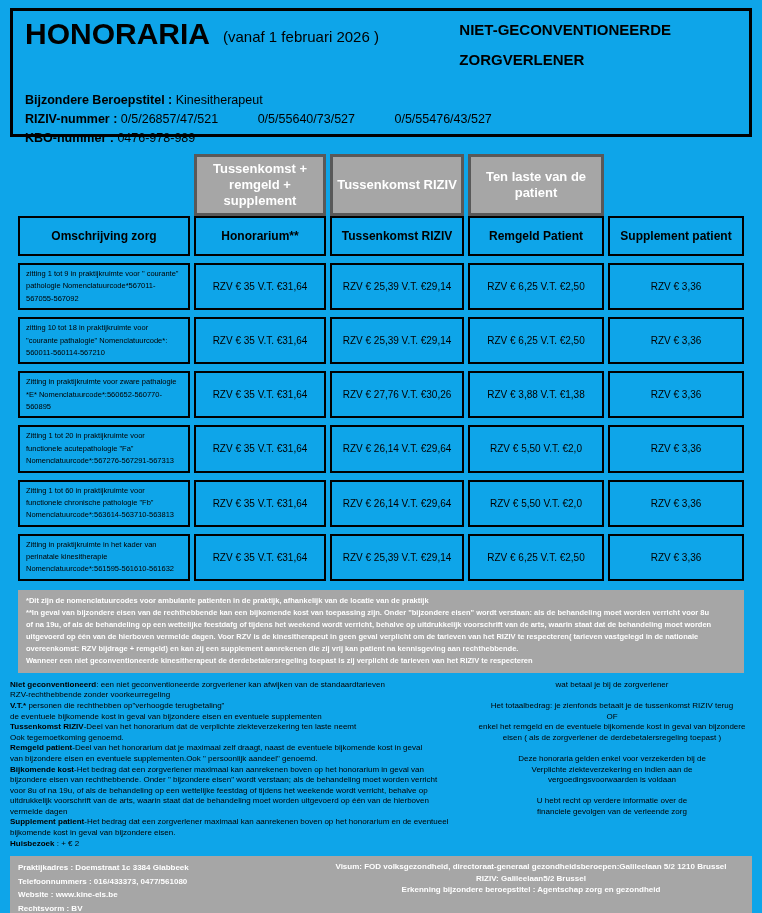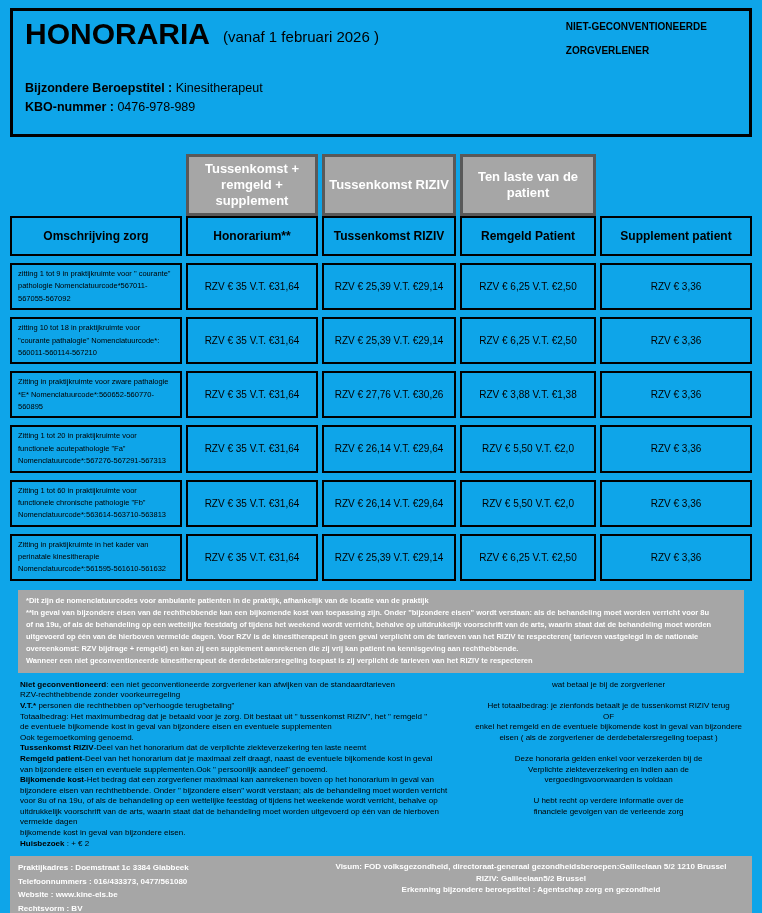--- a/index.html
+++ b/index.html
@@ -5,27 +5,27 @@
   html,body{margin:0;padding:0;background:#fff;}
   .page{
     width:762px;height:913px;position:relative;background:#0ea5e9;
     font-family:Liberation Sans, sans-serif;color:#000;overflow:hidden;box-sizing:border-box;
   }
   
   .header-box{margin:8px 10px 0;border:3px solid #000;height:129px;box-sizing:border-box;padding:6px 12px 4px;}
   .header-top{display:flex;align-items:flex-start;}
   .title{font-size:30px;font-weight:bold;line-height:34px;}
   .subtitle{font-size:15px;margin-left:13px;margin-top:11px;}
-  .status{margin-left:auto;margin-right:30px;font-weight:bold;font-size:10px;margin-top:4px;}
+  .status{margin-left:auto;margin-right:66px;font-weight:bold;font-size:15px;margin-top:4px;}
   .status div{margin-bottom:13px;}
   .header-fields{margin-top:10px;font-size:12.5px;line-height:19px;}
   .header-fields b{font-weight:bold;}
   .riziv-val{display:inline-block;margin-right:36px;}
   
-  .tbl{margin:17px 10px 0;}
+  .tbl{margin:17px 18px 0;}
   .grid{display:grid;grid-template-columns:172px 132px 134px 136px 1fr;column-gap:4px;}
   .band .bcell{
     background:#a6a6a6;border:3px solid #595959;color:#fff;font-weight:bold;font-size:13px;
     height:62px;box-sizing:border-box;display:flex;align-items:center;justify-content:center;
     text-align:center;white-space:pre-line;line-height:1.25;
   }
   .hrow .cell{
     border:2px solid #000;min-height:36px;display:flex;align-items:center;justify-content:center;
     font-weight:bold;font-size:12px;text-align:center;
   }
@@ -37,21 +37,21 @@
   .trow .desc{
     justify-content:flex-start;text-align:left;font-size:7.5px;line-height:1.65;
     padding:3px 6px;overflow-wrap:anywhere;
   }
   
   .footnotes{
     margin:9px 18px 0;background:#a6a6a6;color:#fff;font-weight:bold;font-size:7.5px;
     line-height:12px;padding:5px 8px 6px;
   }
   
-  .explain{display:flex;margin:7px 20px 0;}
+  .explain{display:flex;margin:7px 10px 0;}
   .explain-left{width:462px;font-size:8px;line-height:10.6px;}
   .explain-left b{font-weight:bold;}
   .explain-right{flex:1;font-size:8px;line-height:10.6px;text-align:center;}
   .exl{min-height:10.6px;}
   .exr{min-height:10.6px;white-space:nowrap;}
   
   .footer{
     display:flex;margin:7px 10px 0;background:#a6a6a6;color:#fff;font-weight:bold;
     font-size:8px;padding:5px 8px 6px;min-height:45px;
   }
@@ -69,20 +69,26 @@
       <div class="subtitle">(vanaf 1 februari 2026 )</div>
       <div class="status">
         <div>NIET-GECONVENTIONEERDE</div>
         <div>ZORGVERLENER</div>
       </div>
     </div>
     <div class="header-fields">
       <div>
         <b>Bijzondere Beroepstitel :</b>
         <span>Kinesitherapeut</span>
+      </div>
+      <div>
+        <b>RIZIV-nummer :</b>
+        <span class="riziv-val">0/5/26857/47/521</span>
+        <span class="riziv-val">0/5/55640/73/527</span>
+        <span class="riziv-val">0/5/55476/43/527</span>
       </div>
       <div>
         <b>KBO-nummer :</b>
         <span>0476-978-989</span>
       </div>
     </div>
   </div>
 
   <div class="tbl">
 
@@ -161,31 +167,31 @@
     <div>uitgevoerd op één van de hierboven vermelde dagen. Voor RZV is de kinesitherapeut in geen geval verplicht om de tarieven van het RIZIV te respecteren( tarieven vastgelegd in de nationale</div>
     <div>overeenkomst: RZV bijdrage + remgeld) en kan zij een supplement aanrekenen die zij vrij kan patient na kennisgeving aan rechthebbende.</div>
     <div>Wanneer een niet geconventioneerde kinesitherapeut de derdebetalersregeling toepast is zij verplicht de tarieven van het RIZIV te respecteren</div>
   </div>
 
   <div class="explain">
     <div class="explain-left">
       <div class="exl"><b>Niet geconventioneerd</b><span>: een niet geconventioneerde zorgverlener kan afwijken van de standaardtarieven</span></div>
       <div class="exl"><b></b><span>RZV-rechthebbende zonder voorkeurregeling</span></div>
       <div class="exl"><b>V.T.*</b><span> personen die rechthebben op"verhoogde terugbetaling"</span></div>
-      <div class="exl"><b></b><span>Totaalbedrag: Het maximumbedrag dat je betaald voor je zorg. Dit bestaat uit  " tussenkomst RIZIV", het " remgeld "</span></div>
       <div class="exl"><b></b><span>de eventuele bijkomende kost in geval van bijzondere eisen en eventuele supplementen</span></div>
+      <div class="exl"><b>Tussenkomst RIZIV</b><span>-Deel van het honorarium dat de verplichte ziekteverzekering ten laste neemt</span></div>
       <div class="exl"><b></b><span>Ook tegemoetkoming genoemd.</span></div>
-      <div class="exl"><b>Tussenkomst RIZIV</b><span>-Deel van het honorarium dat de verplichte ziekteverzekering ten laste neemt</span></div>
       <div class="exl"><b>Remgeld patient</b><span>-Deel van het honorarium dat je maximaal zelf draagt, naast de eventuele bijkomende kost in geval</span></div>
       <div class="exl"><b></b><span>van bijzondere eisen en eventuele supplementen.Ook " persoonlijk aandeel" genoemd.</span></div>
       <div class="exl"><b>Bijkomende kost</b><span>-Het bedrag dat een zorgverlener maximaal kan aanrekenen boven op het honorarium in geval van</span></div>
       <div class="exl"><b></b><span>bijzondere eisen van rechthebbende. Onder " bijzondere eisen" wordt verstaan; als de behandeling moet worden verricht</span></div>
       <div class="exl"><b></b><span>voor 8u of na 19u, of als de behandeling op een wettelijke feestdag of tijdens het weekende wordt verricht, behalve op</span></div>
       <div class="exl"><b></b><span>uitdrukkelijk voorschrift van de arts, waarin staat dat de behandeling moet worden uitgevoerd op één van de hierboven</span></div>
       <div class="exl"><b></b><span>vermelde dagen</span></div>
+      <div class="exl"><b>Supplement patient</b><span>-Het bedrag dat een zorgverlener maximaal kan aanrekenen boven op het honorarium en de eventueel</span></div>
       <div class="exl"><b></b><span>bijkomende kost in geval van bijzondere eisen.</span></div>
       <div class="exl"><b>Huisbezoek</b><span> : + € 2</span></div>
     </div>
     <div class="explain-right">
       <div class="exr">wat betaal je bij de zorgverlener</div>
       <div class="exr"></div>
       <div class="exr">Het totaalbedrag: je zienfonds betaalt je de tussenkomst RIZIV terug</div>
       <div class="exr">OF</div>
       <div class="exr">enkel het remgeld en de eventuele bijkomende kost in geval van bijzondere</div>
       <div class="exr">eisen ( als de zorgverlener de derdebetalersregeling toepast )</div>

